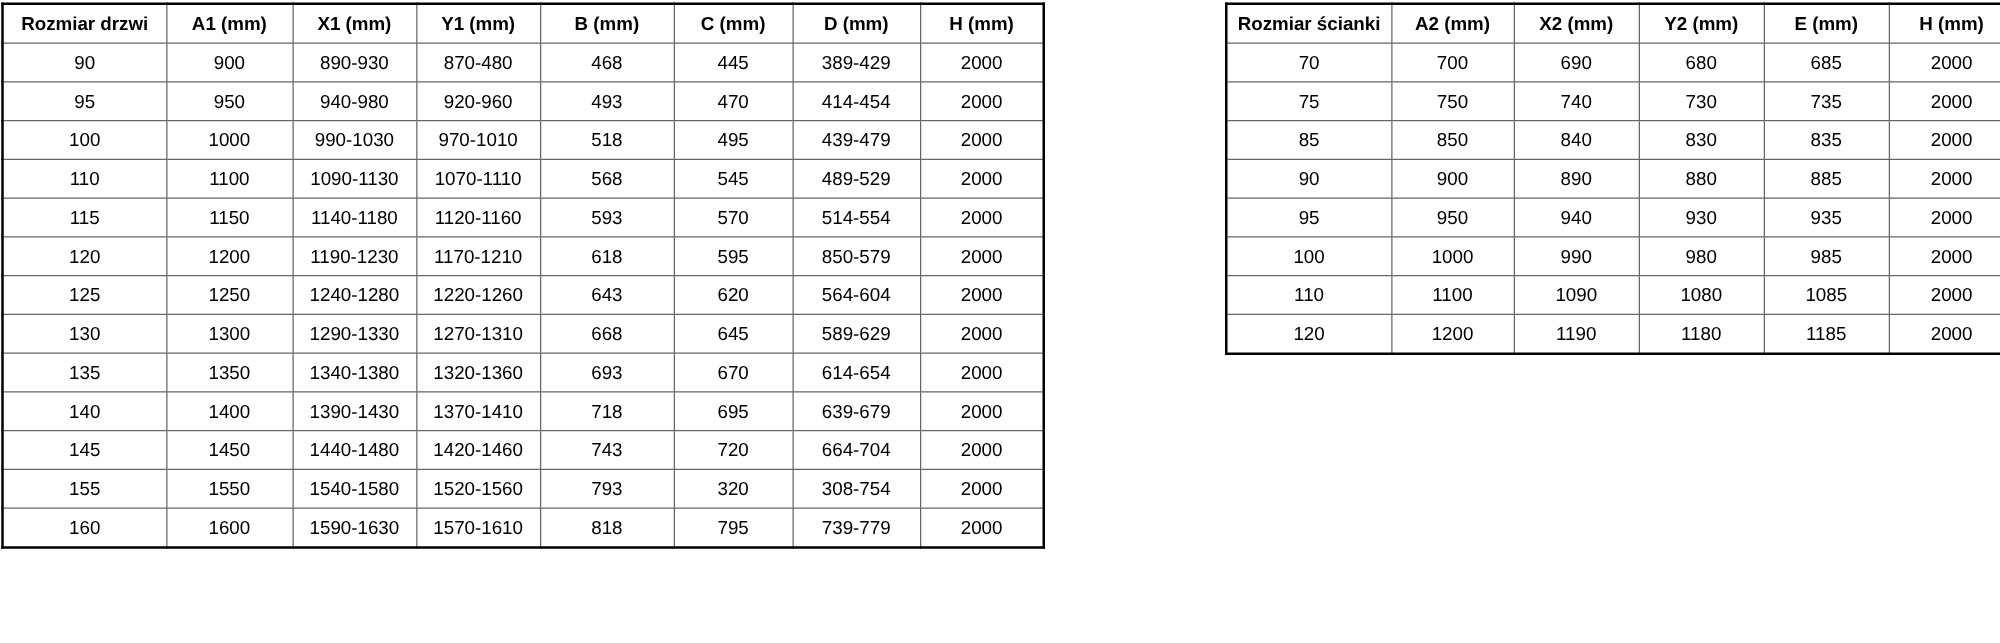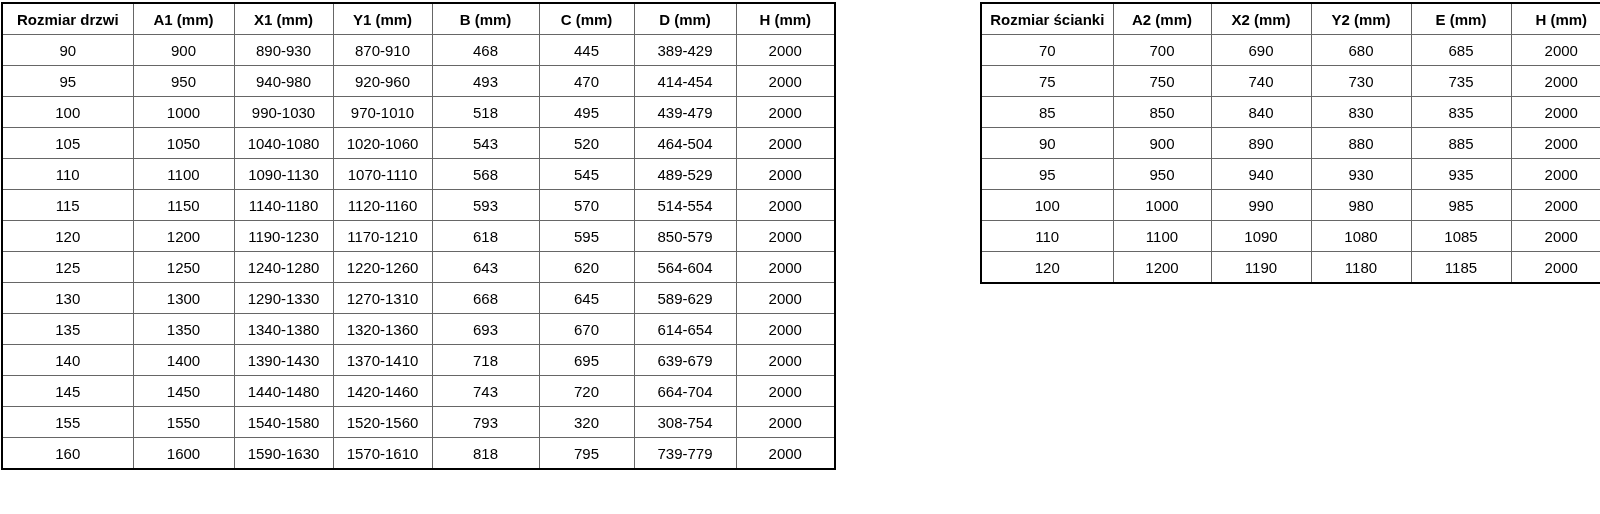--- a/index.html
+++ b/index.html
@@ -73,21 +73,21 @@
           <th>C (mm)</th>
           <th>D (mm)</th>
           <th>H (mm)</th>
         </tr>
     </thead>
     <tbody>
         <tr>
           <td>90</td>
           <td>900</td>
           <td>890-930</td>
-          <td>870-910</td>
+          <td>870-480</td>
           <td>468</td>
           <td>445</td>
           <td>389-429</td>
           <td>2000</td>
         </tr>
         <tr>
           <td>95</td>
           <td>950</td>
           <td>940-980</td>
           <td>920-960</td>
@@ -97,30 +97,20 @@
           <td>2000</td>
         </tr>
         <tr>
           <td>100</td>
           <td>1000</td>
           <td>990-1030</td>
           <td>970-1010</td>
           <td>518</td>
           <td>495</td>
           <td>439-479</td>
-          <td>2000</td>
-        </tr>
-        <tr>
-          <td>105</td>
-          <td>1050</td>
-          <td>1040-1080</td>
-          <td>1020-1060</td>
-          <td>543</td>
-          <td>520</td>
-          <td>464-504</td>
           <td>2000</td>
         </tr>
         <tr>
           <td>110</td>
           <td>1100</td>
           <td>1090-1130</td>
           <td>1070-1110</td>
           <td>568</td>
           <td>545</td>
           <td>489-529</td>

